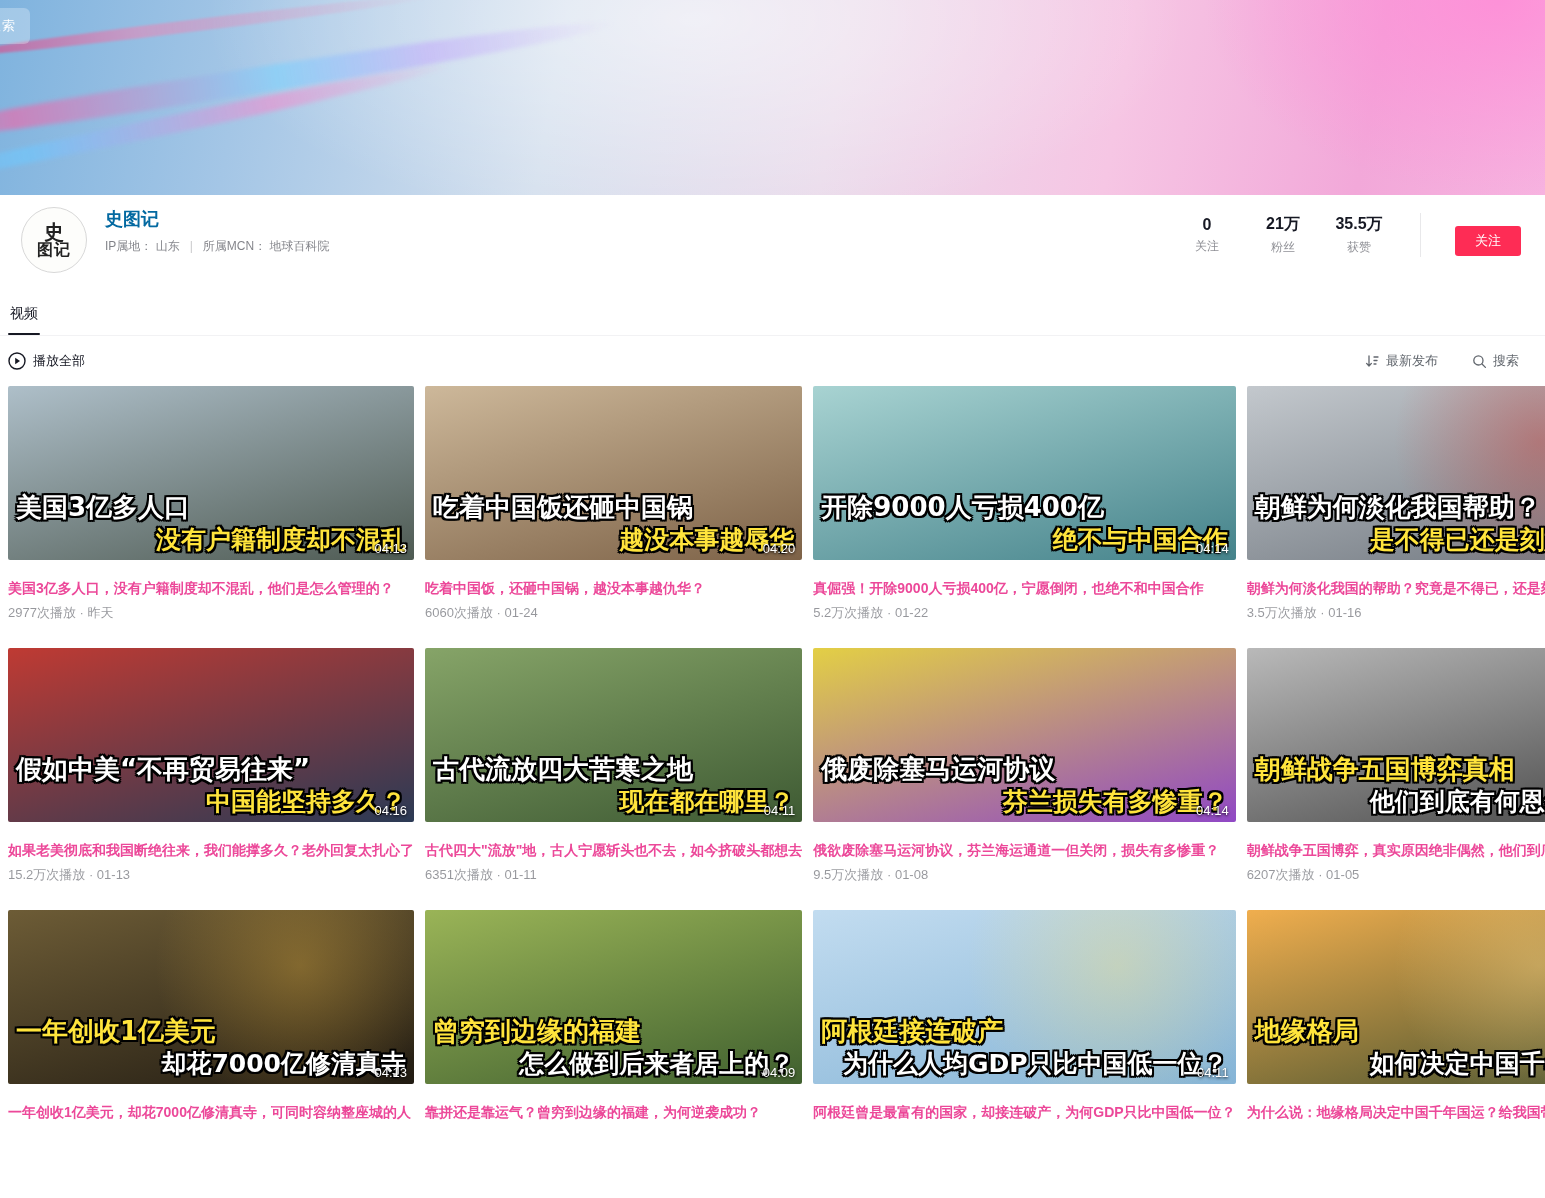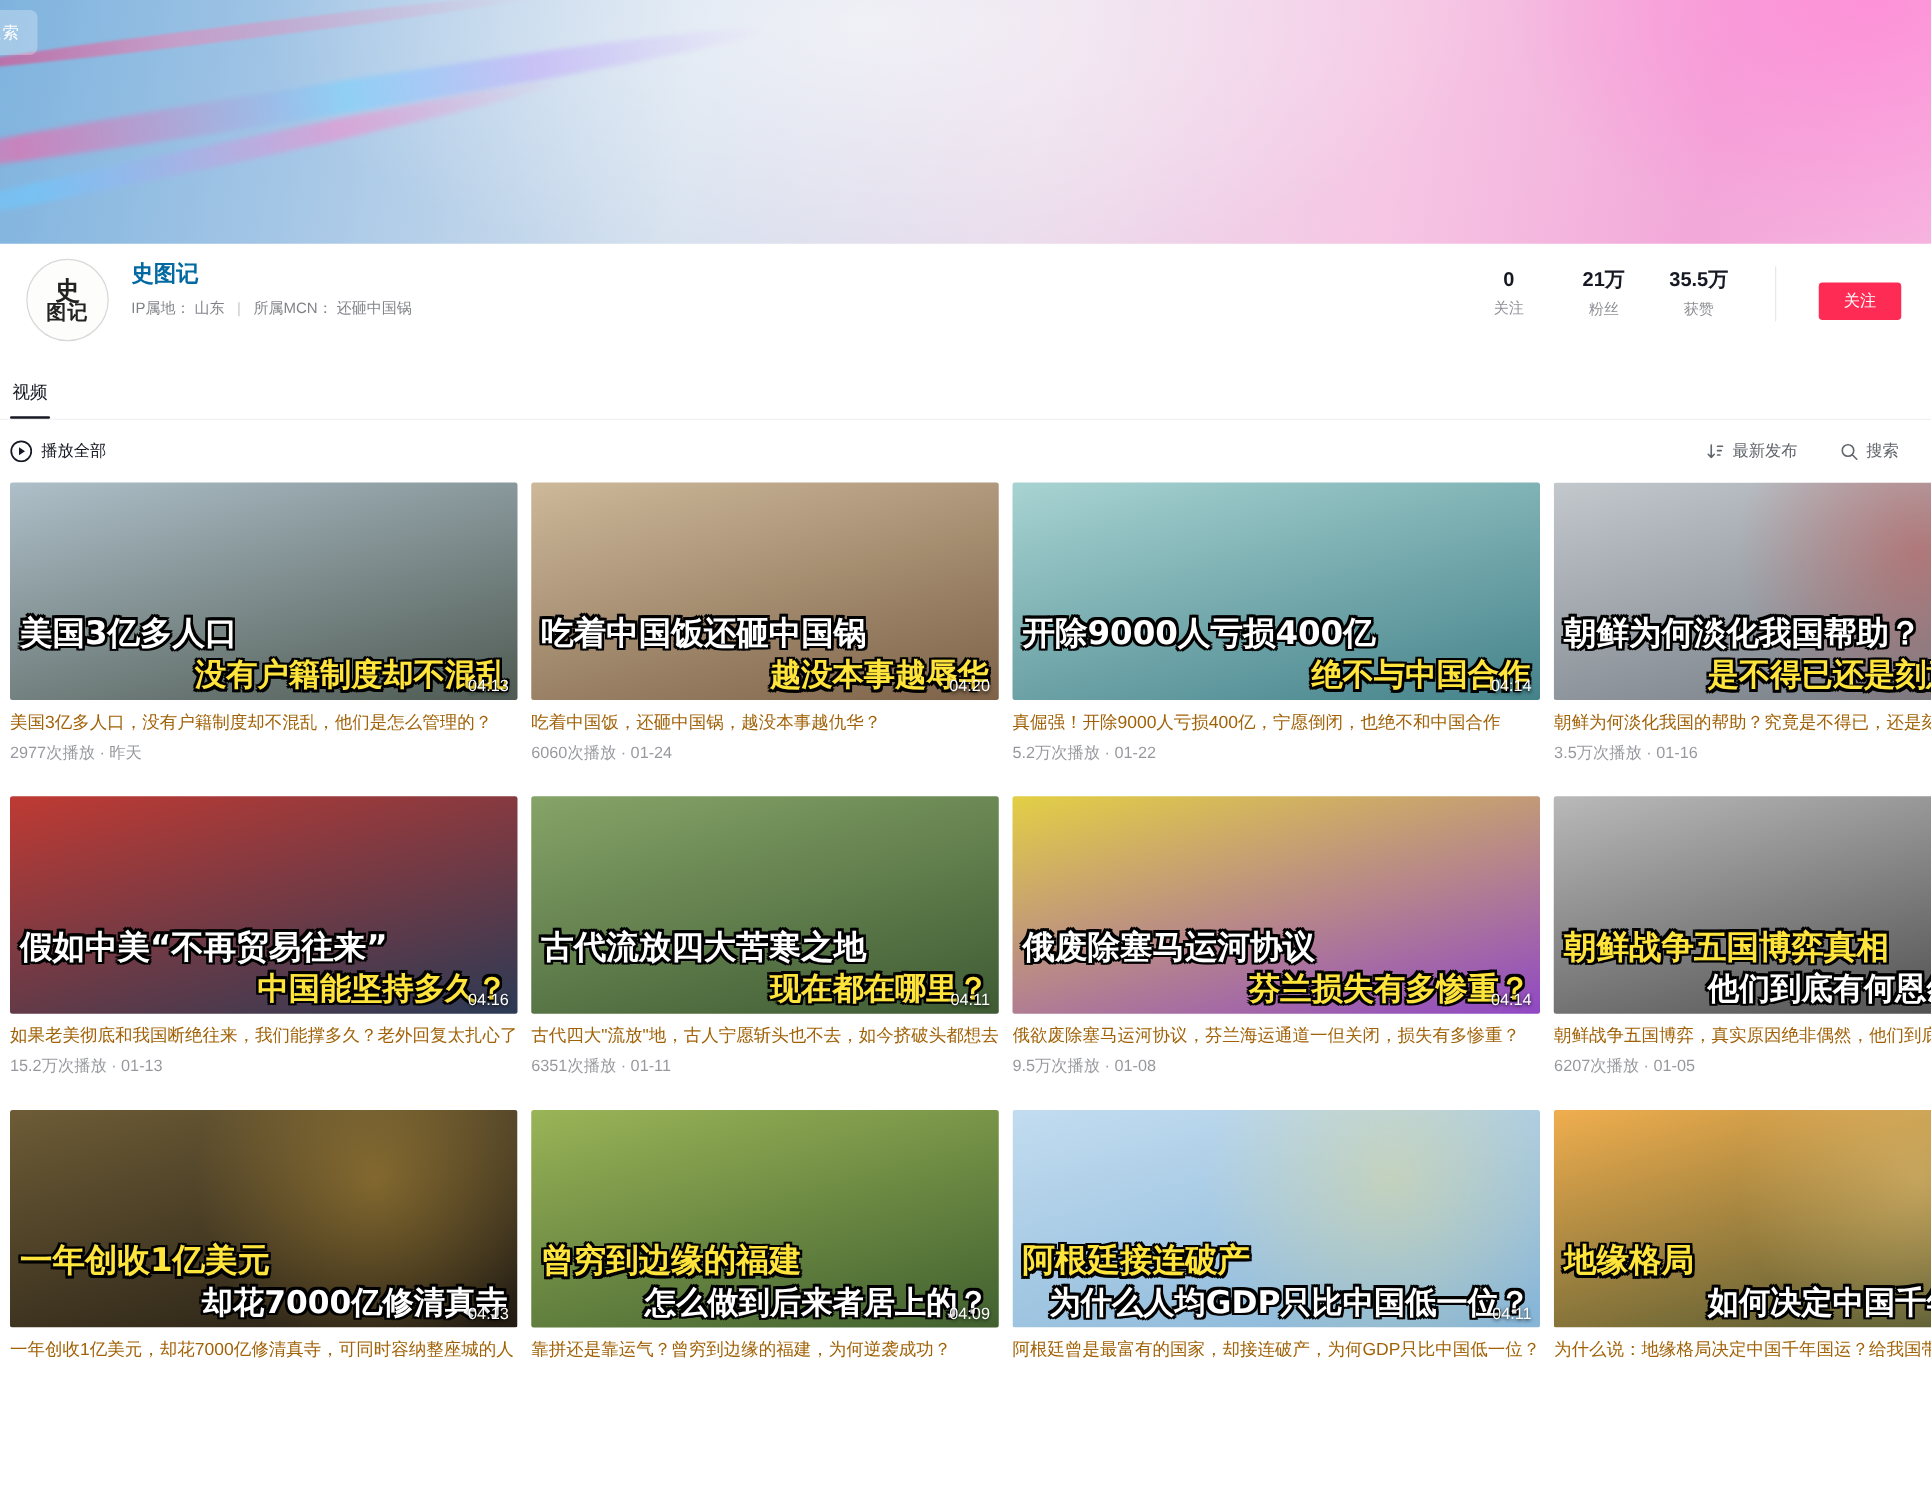--- a/index.html
+++ b/index.html
@@ -61,41 +61,41 @@
   .grid { display:grid; grid-template-columns:repeat(4,1fr); column-gap:11px; row-gap:26px; padding:2px 8px 0; }
   .card { cursor:pointer; }
   .thumb { position:relative; width:100%; height:174px; border-radius:2px; overflow:hidden; background:#ccc; }
   .ovl { position:absolute; left:0; right:0; bottom:6px; padding:0 8px; }
   .t1,.t2 { font-weight:bold; font-family:"DejaVu Sans","Liberation Sans",sans-serif; line-height:1.18;
     text-shadow:-2px -2px 0 #000,2px -2px 0 #000,-2px 2px 0 #000,2px 2px 0 #000,0 2px 0 #000,0 -2px 0 #000,2px 0 0 #000,-2px 0 0 #000;
     white-space:nowrap; }
   .t1 { font-size:26px; text-align:left; }
   .t2 { font-size:25px; text-align:right; margin-top:2px; }
   .dur { position:absolute; right:7px; bottom:4px; font-size:13px; color:#fff; text-shadow:0 1px 3px rgba(0,0,0,.9); }
-  .desc { margin-top:9px; font-size:14px; color:#a16207; white-space:nowrap; overflow:hidden; text-overflow:ellipsis; }
+  .desc { margin-top:20px; font-size:14px; color:#ec4899; white-space:nowrap; overflow:hidden; text-overflow:ellipsis;font-weight:bold; }
   .meta { margin-top:6px; font-size:13px; color:rgba(22,24,35,.45); }
 </style>
 </head>
 <body>
 
 <div class="banner">
   <div class="streak s1"></div>
   <div class="streak s2"></div>
   <div class="streak s3"></div>
   <div class="banner-chip">搜索</div>
 </div>
 
 <div class="profile">
   <div class="avatar">
     <span class="a1">史</span>
     <span class="a2">图记</span>
   </div>
   <div class="p-info">
     <div class="p-name">史图记</div>
-    <div class="p-sub"><span>IP属地： 山东</span><span class="sep">|</span><span>所属MCN： 还砸中国锅</span></div>
+    <div class="p-sub"><span>IP属地： 山东</span><span class="sep">|</span><span>所属MCN： 地球百科院</span></div>
   </div>
   <div class="p-stats">
     <div class="stat">
       <div class="v">0</div>
       <div class="l">关注</div>
     </div>
     <div class="stat" style="margin-left:14px;">
       <div class="v">21万</div>
       <div class="l">粉丝</div>
     </div>

